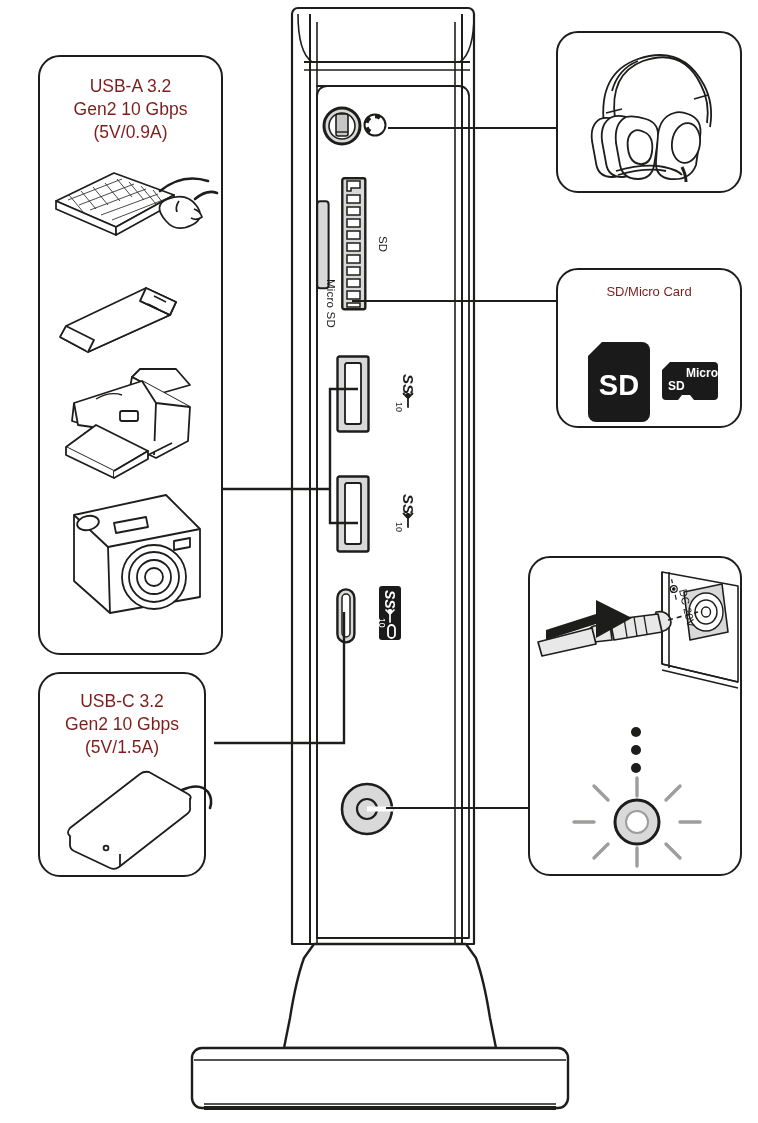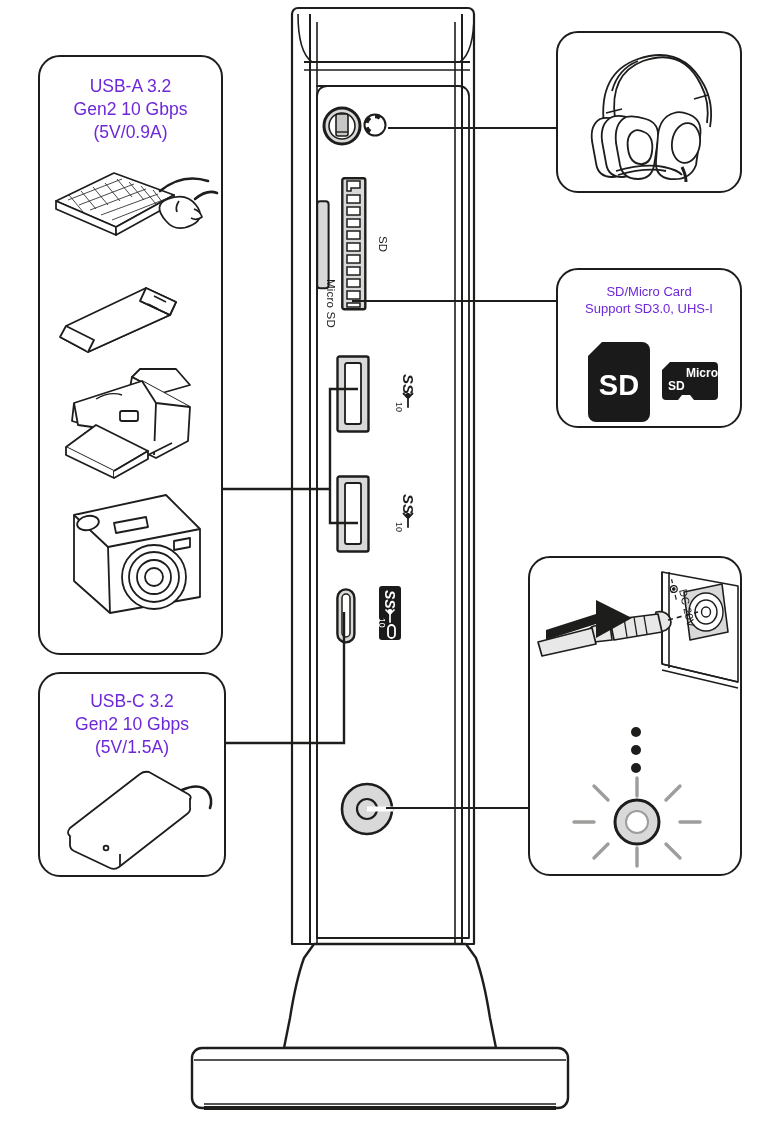--- a/index.html
+++ b/index.html
@@ -1,20 +1,20 @@
 <!DOCTYPE html>
 <html><head>
 <meta charset="utf-8">
 <style>
   html,body{margin:0;padding:0;background:#fff;}
   body{width:758px;height:1123px;position:relative;overflow:hidden;
        font-family:"Liberation Sans",sans-serif;color:#1a1a1a;}
   #stage{position:absolute;inset:0;width:758px;height:1123px;}
   .callout{position:absolute;border:2.2px solid #1d1d1b;border-radius:22px;background:#fff;box-sizing:border-box;}
-  .ctext{position:absolute;left:0;right:0;text-align:center;line-height:1.30;color:#6d28d9;}
+  .ctext{position:absolute;left:0;right:0;text-align:center;line-height:1.30;color:#7f1d1d;}
   .ctext div{white-space:nowrap;}
   .ct-usba{top:18px;font-size:17.5px;}
   .ct-usbc{top:16px;font-size:17.5px;}
   .ct-sd{top:14px;font-size:13px;}
   .lead{position:absolute;background:#1d1d1b;}
   svg{display:block;overflow:visible;}
   .rotlabel{position:absolute;font-size:11.5px;color:#1d1d1b;white-space:nowrap;
             transform-origin:0 0;letter-spacing:.2px;}
   .sdcard-txt{position:absolute;color:#fff;font-weight:bold;font-family:"Liberation Sans",sans-serif;}
 </style>
@@ -247,21 +247,21 @@
         <path d="M60 34 L92 28 L94 38 L62 44 Z"></path>
         <path d="M120 52 L136 49 L136 58 L120 61 Z"></path>
         <circle cx="100" cy="88" r="32"></circle>
         <circle cx="100" cy="88" r="25"></circle>
         <circle cx="100" cy="88" r="17"></circle>
         <circle cx="100" cy="88" r="9"></circle>
       </g>
     </svg>
   </div>
 
-  <div class="callout" style="left:38px;top:672px;width:188px;height:205px;padding-left:13px;">
+  <div class="callout" style="left:38px;top:672px;width:168px;height:205px;padding-left:13px;">
     <div class="ctext ct-usbc">
       <div>USB-C 3.2</div>
       <div>Gen2 10 Gbps</div>
       <div>(5V/1.5A)</div>
     </div>
     <svg style="position:absolute;left:14px;top:92px;" width="160" height="100" viewBox="0 0 160 100">
       <g fill="#fff" stroke="#1d1d1b" stroke-width="1.8" stroke-linejoin="round">
         <path d="M16 62 L86 8 q4 -3 9 -2 L134 28 q5 3 1 7 L66 88 q-4 3 -9 1 L16 70 q-4 -3 0 -8 Z"></path>
         <path d="M16 70 v9 q0 4 4 6 L56 102 q5 2 9 -1 L133 48 q4 -3 3 -7 v-9"></path>
         <path d="M66 88 v12"></path>
@@ -292,21 +292,20 @@
         <path d="M34 124 q28 -8 48 -4 q14 3 18 8"></path>
         <path d="M36 128 q28 -8 48 -4"></path>
       </g>
       <path d="M100 120 q4 8 4 15" stroke="#1d1d1b" stroke-width="3" fill="none"></path>
     </svg>
   </div>
 
   <div class="callout" style="left:556px;top:268px;width:186px;height:160px;">
     <div class="ctext ct-sd">
       <div>SD/Micro Card</div>
-      <div>Support SD3.0, UHS-I</div>
     </div>
 
     <div style="position:absolute;left:30px;top:72px;width:62px;height:80px;">
       <svg width="62" height="80" viewBox="0 0 62 80">
         <path d="M14 0 H54 a8 8 0 0 1 8 8 V72 a8 8 0 0 1 -8 8 H8 a8 8 0 0 1 -8 -8 V14 Z" fill="#1a1a1a"></path>
       </svg>
       <span class="sdcard-txt" style="left:0;top:27px;width:62px;text-align:center;font-size:29px;">SD</span>
     </div>
 
     <div style="position:absolute;left:104px;top:92px;width:56px;height:46px;">

